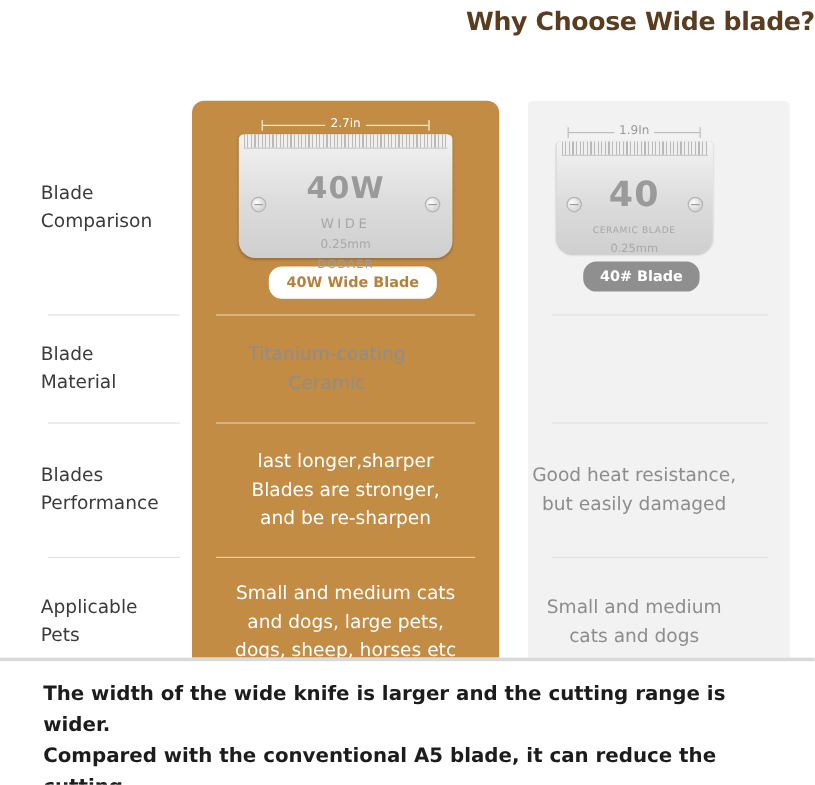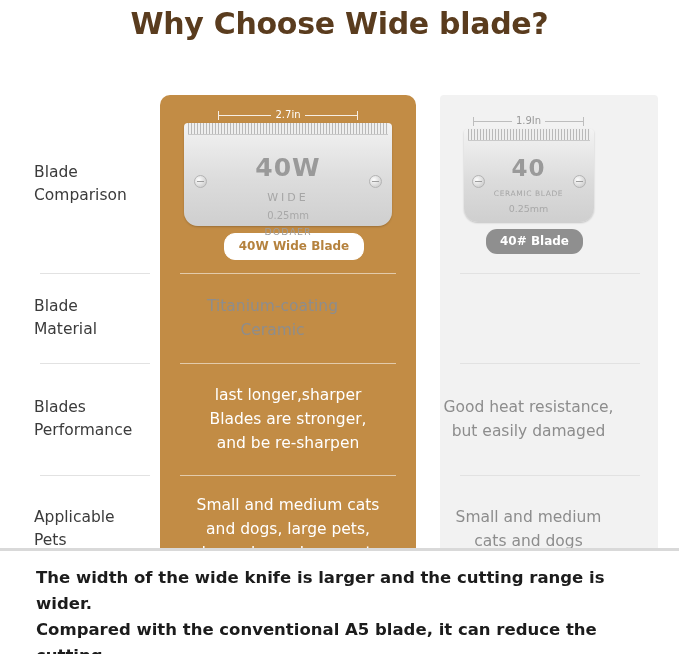--- a/index.html
+++ b/index.html
@@ -13,22 +13,22 @@
     font-family: "DejaVu Sans", sans-serif;
     color: #333;
     overflow: hidden;
   }
   .page {
     position: relative;
     width: 679px;
     height: 654px;
   }
   .headline {
-    text-align: center;
-    font-size: 30px;
+    text-align: right;
+    font-size: 21px;
     font-weight: bold;
     color: #5a3c1e;
     letter-spacing: -0.3px;
     padding-top: 6px;
     padding-bottom: 6px;
     font-family: "DejaVu Sans", sans-serif;
   }
   .table {
     position: relative;
     margin: 0 8px;
@@ -266,21 +266,21 @@
 
         <div class="gold-col">
           <div class="blade-wrap">
             <div class="dim-row">
               <div class="tick"></div>
               <div class="dim-line" style="width:52px;"></div>
               <div class="dim-text">2.7in</div>
               <div class="dim-line" style="width:52px;"></div>
               <div class="tick"></div>
             </div>
-            <div class="blade" style="width:208px;height:103px;">
+            <div class="blade" style="width:178px;height:103px;">
               <div class="teeth"></div>
               <div class="blade-main-text" style="margin-top:26px;font-size:25px;">40W</div>
               <div class="blade-sub-text" style="margin-top:1px;font-size:11px;">WIDE</div>
               <div class="blade-small-text" style="margin-top:2px;font-size:10px;">0.25mm</div>
               <div class="blade-brand" style="margin-top:1px;font-size:9.5px;">DODAER</div>
               <div class="screws" style="top:52px;">
                 <div class="screw"></div>
                 <div class="screw"></div>
               </div>
             </div>
@@ -292,21 +292,21 @@
           <div class="blade-wrap">
             <div class="dim-row">
               <div class="tick grey"></div>
               <div class="dim-line grey" style="width:38px;"></div>
               <div class="dim-text grey">1.9In</div>
               <div class="dim-line grey" style="width:38px;"></div>
               <div class="tick grey"></div>
             </div>
             <div class="blade" style="width:130px;height:93px;">
               <div class="teeth"></div>
-              <div class="blade-main-text" style="margin-top:22px;font-size:23px;">40</div>
+              <div class="blade-main-text" style="margin-top:22px;font-size:29px;">40</div>
               <div class="blade-sub-text" style="margin-top:1px;font-size:7.5px;letter-spacing:0.6px;">CERAMIC BLADE</div>
               <div class="blade-small-text" style="margin-top:3px;font-size:9.5px;">0.25mm</div>
               <div class="screws" style="top:46px;padding:0 8px;">
                 <div class="screw"></div>
                 <div class="screw"></div>
               </div>
             </div>
             <div class="pill pill-grey">40# Blade</div>
           </div>
         </div>

